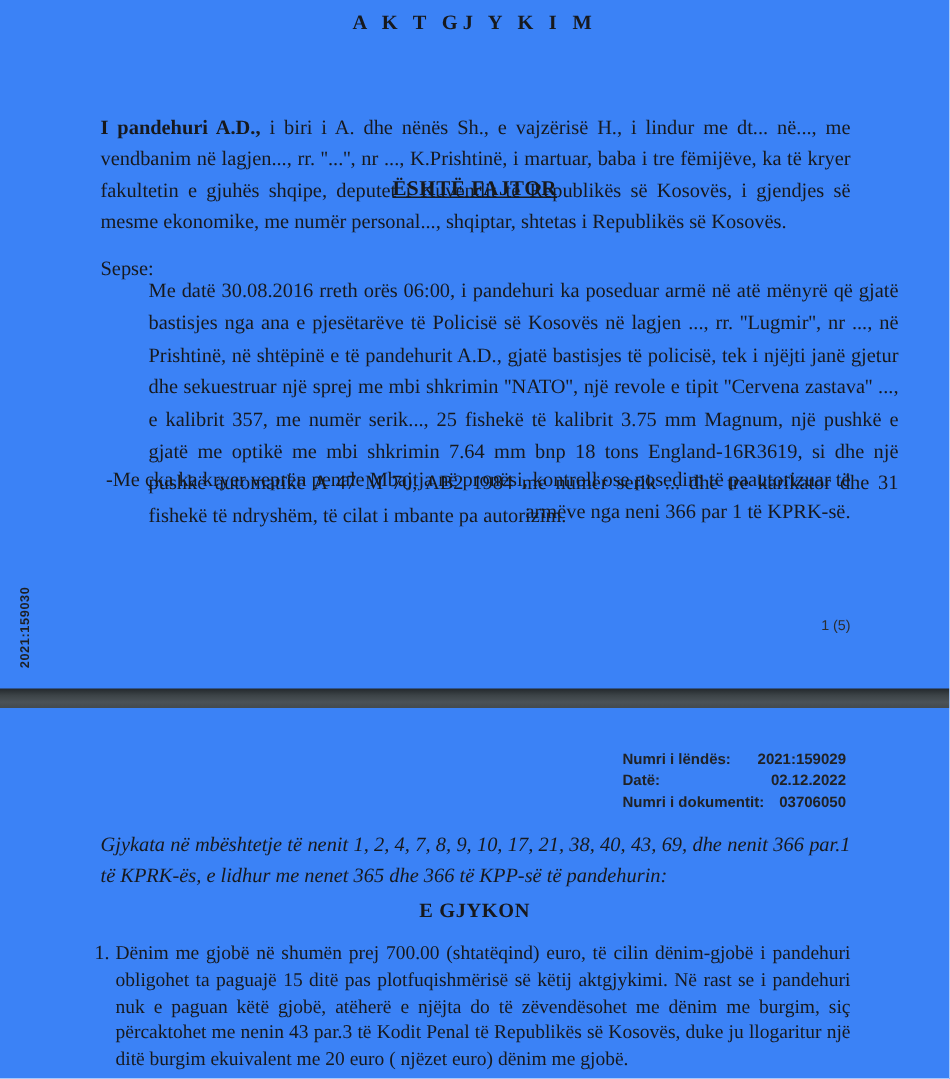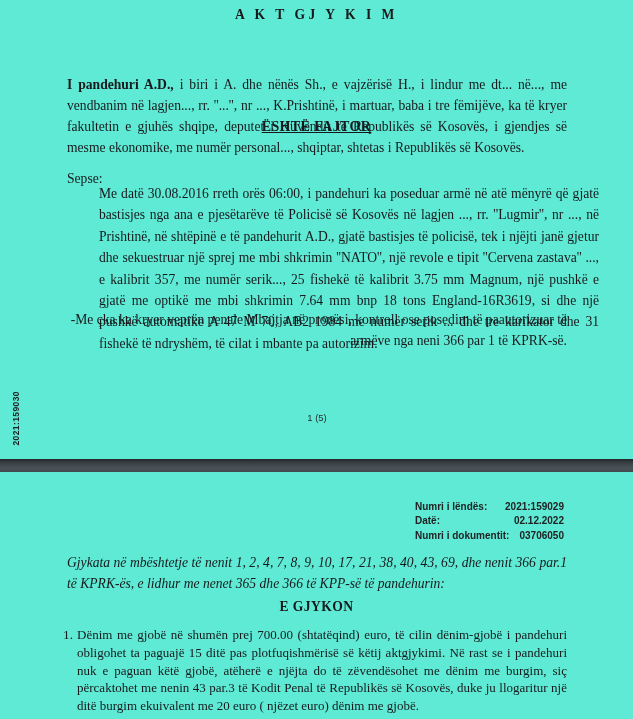--- a/index.html
+++ b/index.html
@@ -1,18 +1,18 @@
 <!DOCTYPE html>
 <html><head>
 <meta charset="utf-8">
 <style>
   html,body { margin:0; padding:0; background:#fff; }
   .doc {
     position:relative; width:633px; height:719px;
-    background:#5eead4; overflow:hidden;
+    background:#3b82f6; overflow:hidden;
     color:#17191d;
     font-family:"Liberation Serif", serif;
   }
   .page { position:absolute; inset:0; }
   h1,h2,p { margin:0; }
 
   
   .title {
     position:absolute; top:7px; left:0; right:0;
     text-align:center; font-weight:700; font-size:13.6px;
@@ -29,21 +29,21 @@
   .para2 { position:absolute; top:183px; left:67px; width:500px; line-height:21.4px;margin-left:32px; }
   .para3 { position:absolute; top:309px; left:67px; width:500px; text-align:right; line-height:21.4px; }
 
   .side-id { position:absolute; left:11px; top:391px; height:58px; width:14px; }
   .side-id span {
     display:block; writing-mode:vertical-rl; transform:rotate(180deg);
     font-family:"Liberation Sans", sans-serif; font-weight:700;
     font-size:8.5px; letter-spacing:0.4px; color:#1d1f22; white-space:nowrap;
   }
   .page-num {
-    position:absolute; top:412px; left:67px; width:500px; text-align:center;
+    position:absolute; top:412px; left:67px; width:500px; text-align:right;
     font-family:"Liberation Sans", sans-serif; font-size:9.5px; color:#2b2d30;
   }
 
   
   .separator {
     position:absolute; top:459px; left:0; width:633px; height:13px;
     background:linear-gradient(180deg,#23282c 0%,#3c4347 35%,#4b5257 70%,#434a4e 100%);
   }
 
   

